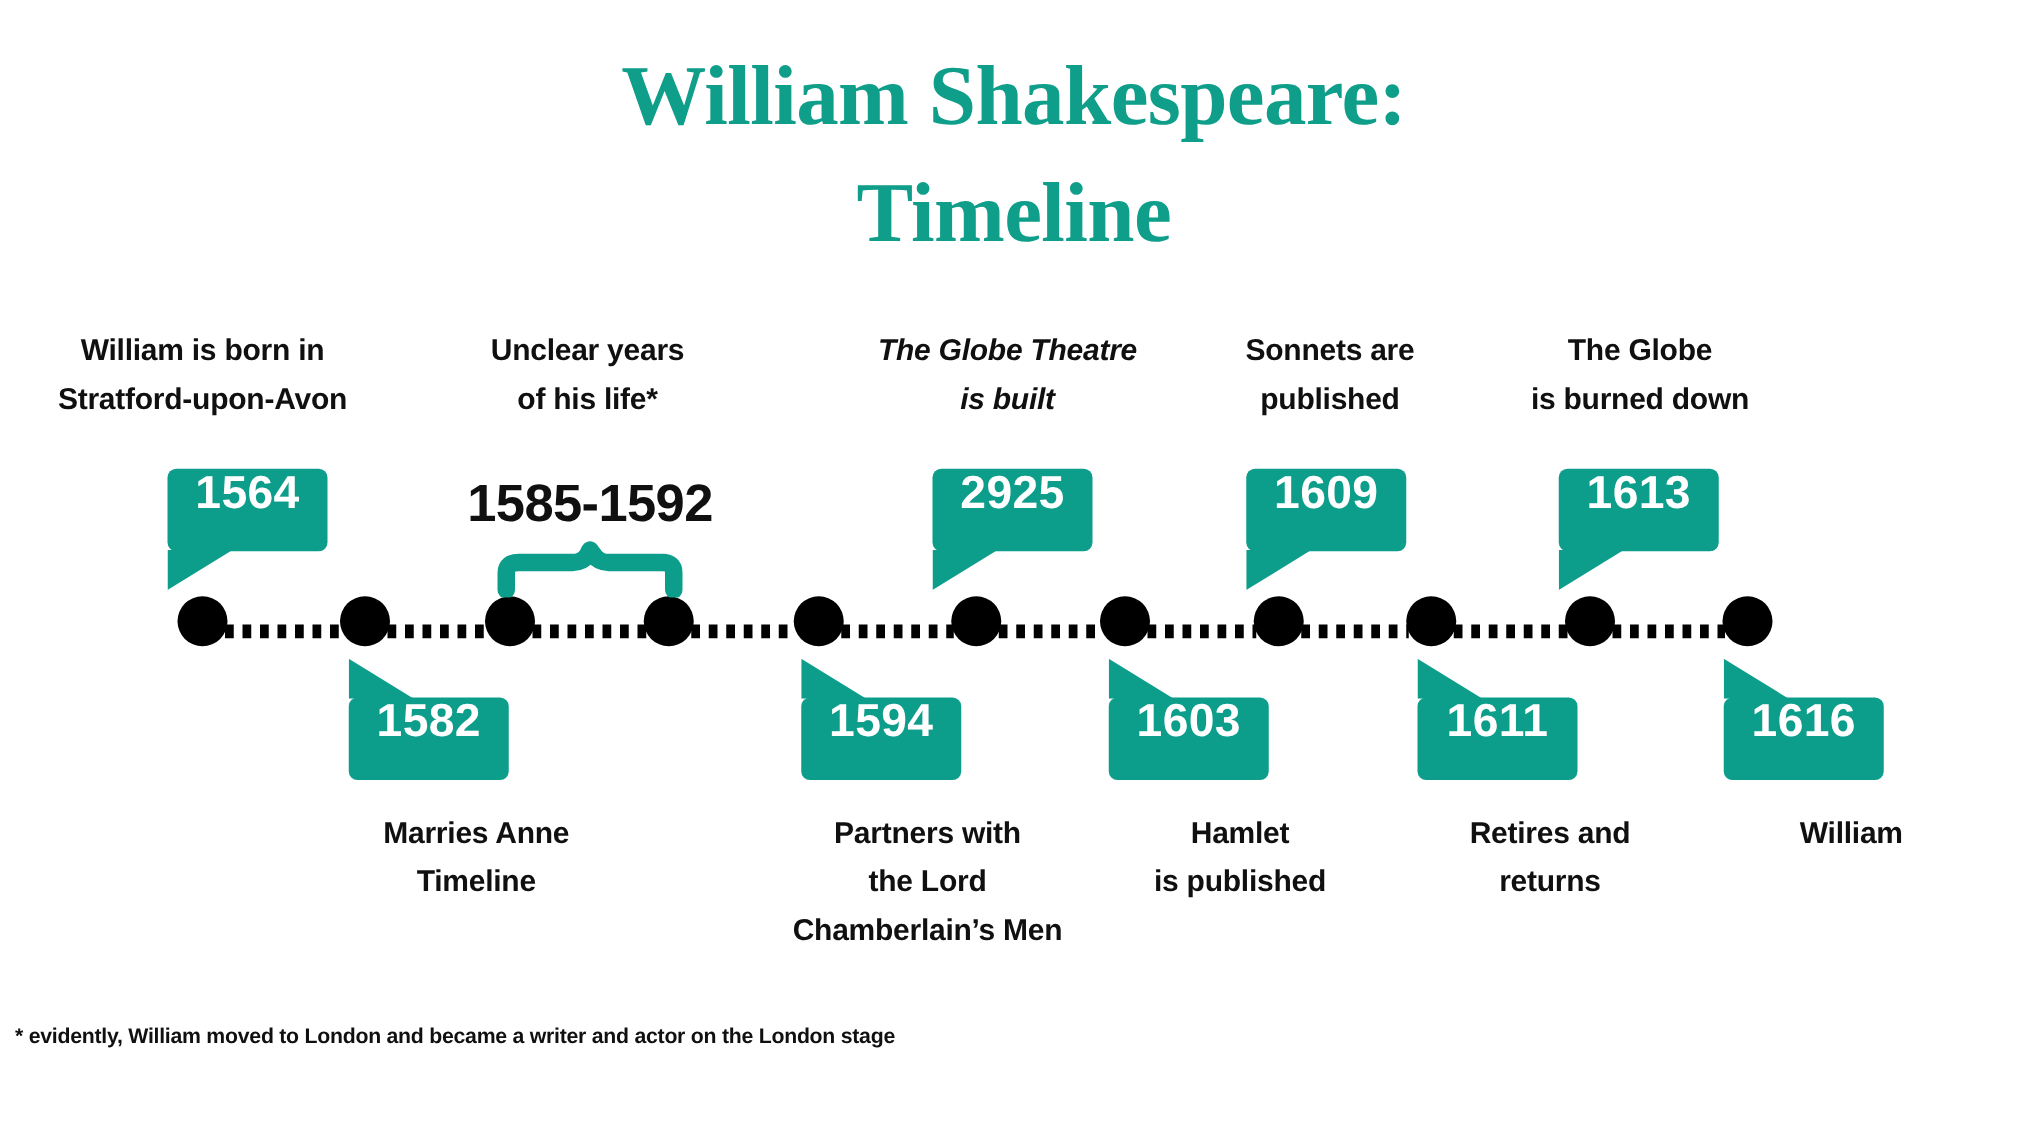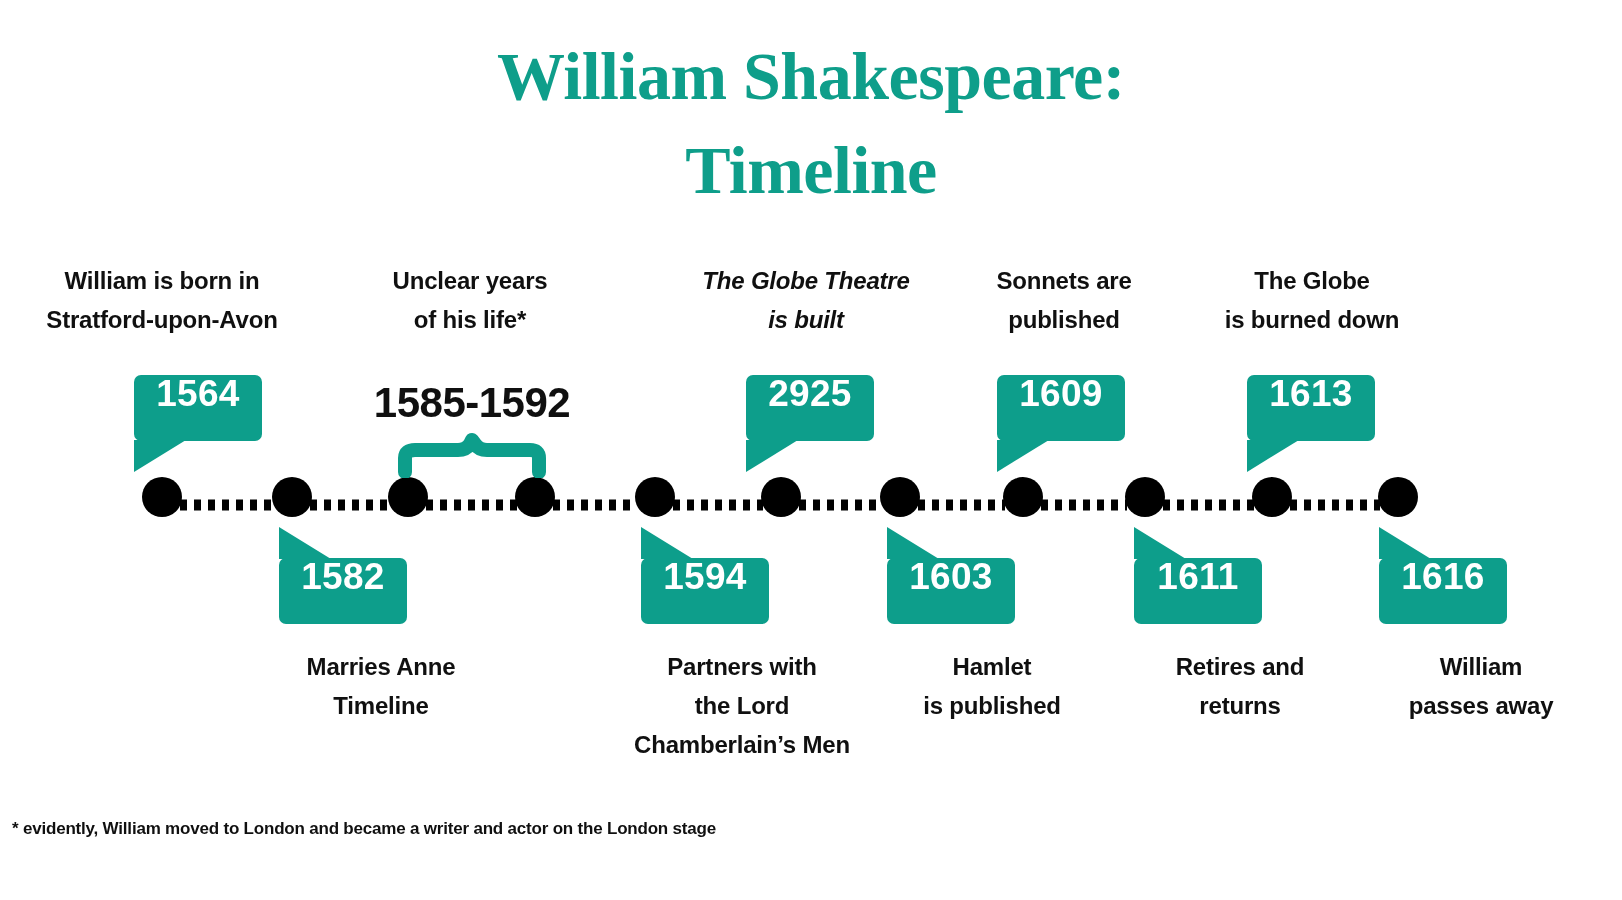--- a/index.html
+++ b/index.html
@@ -286,18 +286,17 @@
     <span class="ln">Chamberlain’s Men</span>
   </div>
 
   <div class="evt-label bottom" style="left:1194px; top:648px;">
     <span class="ln">Retires and</span>
     <span class="ln">returns</span>
   </div>
 
   <div class="evt-label bottom" style="left:1435px; top:648px;">
     <span class="ln">William</span>
-    <span class="ln">passes away</span>
   </div>
 
   <div id="footnote">* evidently, William moved to London and became a writer and actor on the London stage</div>
 
 </div>
 
 </body></html>

